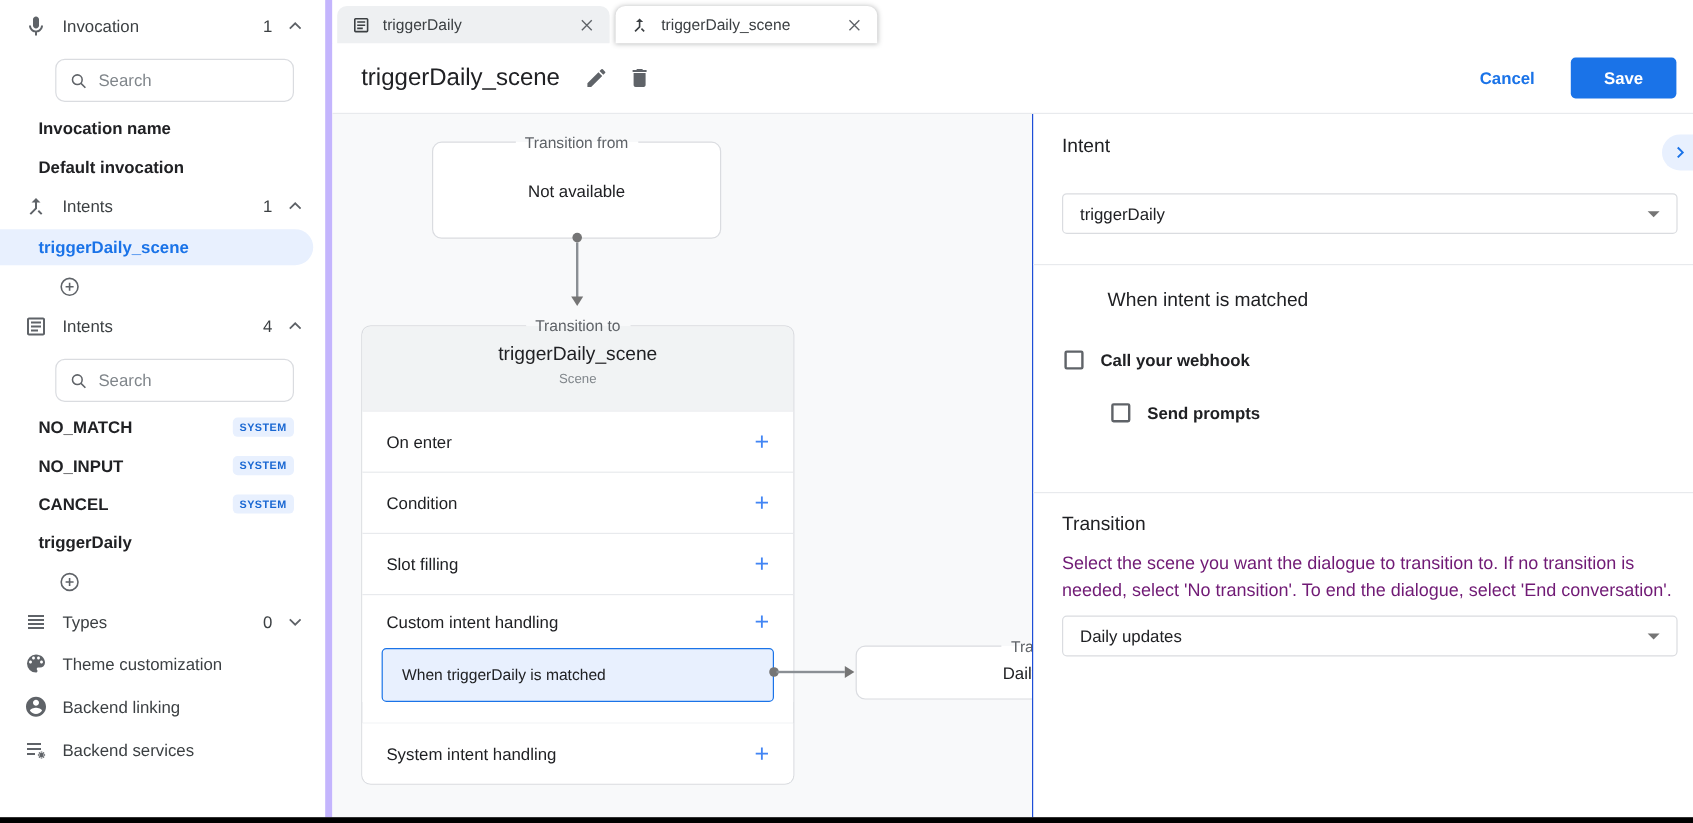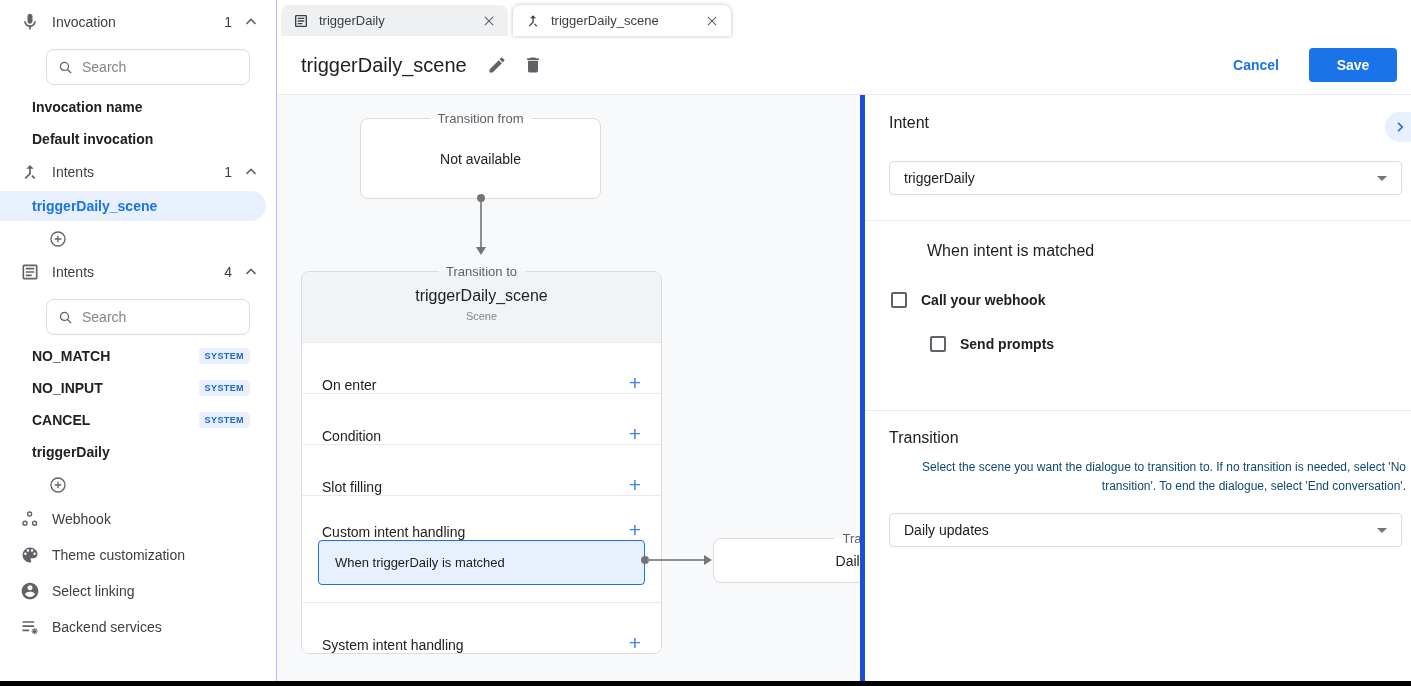--- a/index.html
+++ b/index.html
@@ -2,21 +2,21 @@
 <html><head>
 <meta charset="utf-8">
 <style>
   * { margin:0; padding:0; box-sizing:border-box; }
   html,body { width:1411px; height:686px; overflow:hidden; }
   body { font-family:"Liberation Sans","DejaVu Sans",sans-serif; color:#202124; background:#fff; }
   .app { position:relative; width:1411px; height:686px; background:#fff; overflow:hidden; }
 
   
   .sidebar { position:absolute; left:0; top:0; width:277px; height:681px; background:#fff;
-             border-right:1px solid #c4b5fd; display:flex; flex-direction:column; overflow:hidden; }
+             border-right:6px solid #c4b5fd; display:flex; flex-direction:column; overflow:hidden; }
   .sec-row { display:flex; align-items:center; height:34px; padding:0 16px 0 20px; flex:none; }
   .sec-row .ico { width:20px; height:20px; flex:none; margin-right:12px; display:flex; align-items:center; }
   .sec-row .lbl { font-size:14px; color:#3c4043; }
   .sec-row .cnt { margin-left:auto; font-size:14px; color:#3c4043; padding-right:10px; }
   .chev { width:18px; height:18px; flex:none; cursor:pointer; }
   .searchbox { flex:none; margin:10px 26px 0 46px; height:36px; border:1px solid #dadce0; border-radius:8px;
                display:flex; align-items:center; padding:0 10px; background:#fff; }
   .searchbox svg { flex:none; margin-right:8px; }
   .searchbox input { border:none; outline:none; font-size:14px; color:#202124; width:100%;
                      font-family:inherit; background:transparent; }
@@ -67,49 +67,49 @@
   .hline { position:absolute; height:2px; background:#8a8f94; }
   .arr-down { position:absolute; width:0; height:0; border-left:5px solid transparent;
               border-right:5px solid transparent; border-top:8px solid #757575; }
   .arr-right { position:absolute; width:0; height:0; border-top:5px solid transparent;
                border-bottom:5px solid transparent; border-left:8px solid #757575; }
   .scene-card { left:24px; top:176px; width:361px; }
   .scene-head { background:#f1f3f4; border-radius:7px 7px 0 0; height:70px; text-align:center; padding-top:15px; }
   .scene-head .sc-title { font-size:16px; color:#202124; }
   .scene-head .sc-sub { font-size:11px; color:#80868b; margin-top:5px; }
   .scene-row { border-top:1px solid #e8eaed; background:#fff; }
-  .scene-row .r-line { height:50px; display:flex; align-items:flex-end; padding:0 20px; }
+  .scene-row .r-line { height:50px; display:flex; align-items:center; padding:0 20px; }
   .scene-row .r-lbl { font-size:14px; color:#202124; }
   .scene-row .r-plus { margin-left:auto; font-size:21px; font-weight:400; color:#4285f4; cursor:pointer; line-height:1; }
   .scene-row:last-child { border-radius:0 0 7px 7px; }
   .r-line.tall { height:44px; }
   .child-box { margin:0 16px 17px 16px; height:45px; background:#e8f0fe; border:1px solid #1a73e8;
                border-radius:4px; display:flex; align-items:center; padding:0 16px; font-size:13px;
                color:#202124; cursor:pointer; }
   .target-card { left:436px; top:443px; width:330px; height:45px; }
   .target-body { display:flex; align-items:center; justify-content:center; height:100%; font-size:14px; }
 
   
   .panel { position:absolute; left:583px; top:0; right:0; height:100%; background:#fff;
-           border-left:5px solid #1d4ed8; }
+           border-left:1px solid #1d4ed8; }
   .collapse-btn { position:absolute; right:0; top:17px; width:26px; height:30px; background:#e8f0fe;
                   border:none; border-radius:15px 0 0 15px; cursor:pointer; display:flex;
                   align-items:center; justify-content:flex-end; padding-right:2px; }
   .p-head { position:absolute; left:24px; font-size:16px; color:#202124; }
   .select { position:absolute; left:24px; width:513px; height:34px; border:1px solid #dadce0;
             border-radius:4px; display:flex; align-items:center; padding:0 14px; cursor:pointer; background:#fff; }
   .select .s-val { font-size:14px; color:#202124; flex:1; }
   .caret { width:0; height:0; border-left:5px solid transparent; border-right:5px solid transparent;
            border-top:5px solid #757575; }
   .p-div { position:absolute; left:0; right:0; height:1px; background:#e8eaed; }
   .chk-row { position:absolute; left:26px; display:flex; align-items:flex-end; cursor:pointer; }
   .chk-row input { appearance:none; -webkit-appearance:none; width:16px; height:16px;
                    border:2px solid #5f6368; border-radius:2px; margin:0 14px 0 0; background:#fff; cursor:pointer; }
   .chk-row .c-lbl { font-size:14px; font-weight:bold; color:#202124; }
-  .p-desc { position:absolute; left:24px; width:517px; font-size:12px; color:#0c4a6e; line-height:1.55;text-align:right; }
+  .p-desc { position:absolute; left:24px; width:517px; font-size:15px; color:#701a75; line-height:1.55; }
 
   .bottombar { position:absolute; left:0; bottom:0; width:100%; height:5px; background:#000; }
 </style>
 </head>
 <body>
 
 <div class="app">
 
   <div class="sidebar">
 
@@ -208,46 +208,50 @@
       <span>triggerDaily</span>
     </div>
 
     <div class="plus-row" style="margin-top:1px;">
       <svg viewBox="0 0 24 24" width="20" height="20">
           <circle cx="12" cy="12" r="8.4" fill="none" stroke="#5f6368" stroke-width="1.6"></circle>
           <path d="M12 8v8M8 12h8" stroke="#5f6368" stroke-width="1.6"></path>
         </svg>
     </div>
 
+    <div class="sec-row">
+      <span class="ico">
+        <svg viewBox="0 0 24 24" width="20" height="20">
+            <path fill="#5f6368" d="M4 5.5h16v1.8H4zM4 9.5h16v1.8H4zM4 13.5h16v1.8H4zM4 17.5h16v1.8H4z"></path>
+          </svg>
+      </span>
+      <span class="lbl">Types</span>
+      <span class="cnt">0</span>
+      <span class="chev">
+        <svg viewBox="0 0 24 24" width="18" height="18">
+            <path d="M6 9.5l6 6 6-6" fill="none" stroke="#5f6368" stroke-width="2"></path>
+          </svg>
+      </span>
+    </div>
 
     <div class="nav-row">
       <span class="ico">
         <svg viewBox="0 0 24 24" width="20" height="20">
-            <circle cx="11.5" cy="6" r="2.4" fill="none" stroke="#5f6368" stroke-width="1.7"></circle>
-            <circle cx="6" cy="17" r="2.4" fill="none" stroke="#5f6368" stroke-width="1.7"></circle>
-            <circle cx="17.5" cy="17" r="2.4" fill="none" stroke="#5f6368" stroke-width="1.7"></circle>
-          </svg>
-      </span>
-      <span>Webhook</span>
+            <path fill="#5f6368" d="M12 3a9 9 0 0 0 0 18c.83 0 1.5-.67 1.5-1.5 0-.39-.15-.74-.39-1.01-.23-.26-.38-.61-.38-.99 0-.83.67-1.5 1.5-1.5H16a5 5 0 0 0 5-5c0-4.42-4.03-8-9-8zm-5.5 9c-.83 0-1.5-.67-1.5-1.5S5.67 9 6.5 9 8 9.67 8 10.5 7.33 12 6.5 12zm3-4C8.67 8 8 7.33 8 6.5S8.67 5 9.5 5s1.5.67 1.5 1.5S10.33 8 9.5 8zm5 0c-.83 0-1.5-.67-1.5-1.5S13.67 5 14.5 5s1.5.67 1.5 1.5S15.33 8 14.5 8zm3 4c-.83 0-1.5-.67-1.5-1.5S16.67 9 17.5 9s1.5.67 1.5 1.5-.67 1.5-1.5 1.5z"></path>
+          </svg>
+      </span>
+      <span>Theme customization</span>
     </div>
     <div class="nav-row">
       <span class="ico">
         <svg viewBox="0 0 24 24" width="20" height="20">
-            <path fill="#5f6368" d="M12 3a9 9 0 0 0 0 18c.83 0 1.5-.67 1.5-1.5 0-.39-.15-.74-.39-1.01-.23-.26-.38-.61-.38-.99 0-.83.67-1.5 1.5-1.5H16a5 5 0 0 0 5-5c0-4.42-4.03-8-9-8zm-5.5 9c-.83 0-1.5-.67-1.5-1.5S5.67 9 6.5 9 8 9.67 8 10.5 7.33 12 6.5 12zm3-4C8.67 8 8 7.33 8 6.5S8.67 5 9.5 5s1.5.67 1.5 1.5S10.33 8 9.5 8zm5 0c-.83 0-1.5-.67-1.5-1.5S13.67 5 14.5 5s1.5.67 1.5 1.5S15.33 8 14.5 8zm3 4c-.83 0-1.5-.67-1.5-1.5S16.67 9 17.5 9s1.5.67 1.5 1.5-.67 1.5-1.5 1.5z"></path>
-          </svg>
-      </span>
-      <span>Theme customization</span>
-    </div>
-    <div class="nav-row">
-      <span class="ico">
-        <svg viewBox="0 0 24 24" width="20" height="20">
             <path fill="#5f6368" d="M12 2C6.48 2 2 6.48 2 12s4.48 10 10 10 10-4.48 10-10S17.52 2 12 2zm0 3c1.66 0 3 1.34 3 3s-1.34 3-3 3-3-1.34-3-3 1.34-3 3-3zm0 14.2c-2.5 0-4.71-1.28-6-3.22.03-1.99 4-3.08 6-3.08s5.97 1.09 6 3.08c-1.29 1.94-3.5 3.22-6 3.22z"></path>
           </svg>
       </span>
-      <span>Select linking</span>
+      <span>Backend linking</span>
     </div>
     <div class="nav-row">
       <span class="ico">
         <svg viewBox="0 0 24 24" width="20" height="20">
             <path fill="#5f6368" d="M3 5h14v2H3zM3 10h14v2H3zM3 15h8v2H3z"></path>
             <circle cx="17.5" cy="17" r="2.2" fill="#5f6368"></circle>
             <path stroke="#5f6368" stroke-width="1.6" d="M17.5 13.4v1.2M17.5 19.4v1.2M13.9 17h1.2M19.9 17h1.2M15 14.5l.9.9M19.1 18.6l.9.9M20 14.5l-.9.9M15.9 18.6l-.9.9"></path>
           </svg>
       </span>
       <span>Backend services</span>

